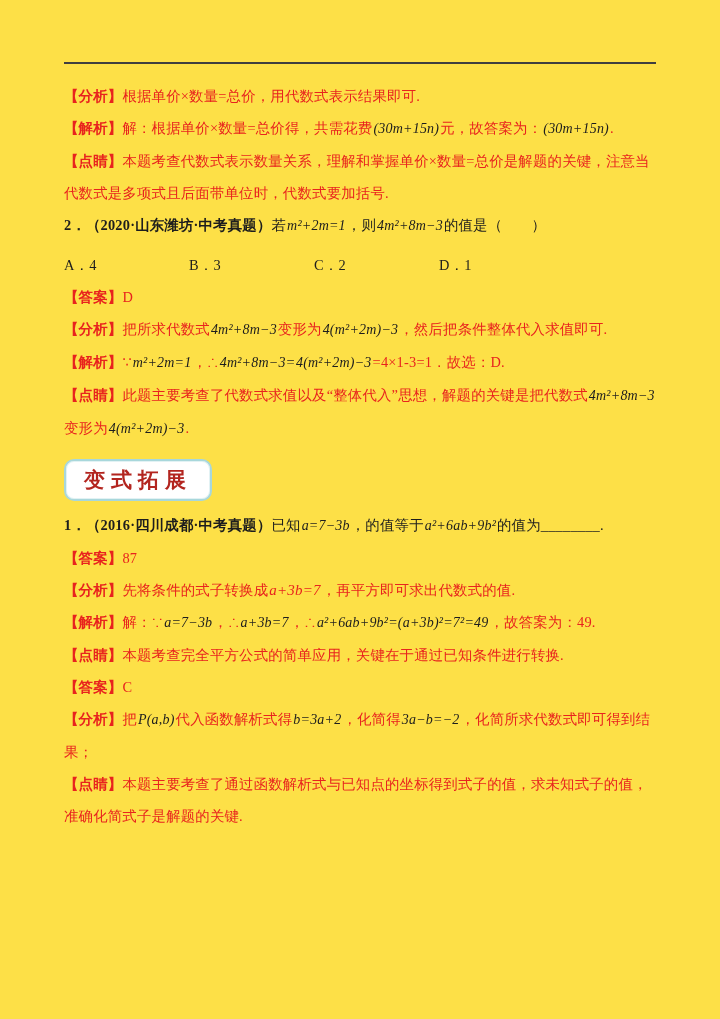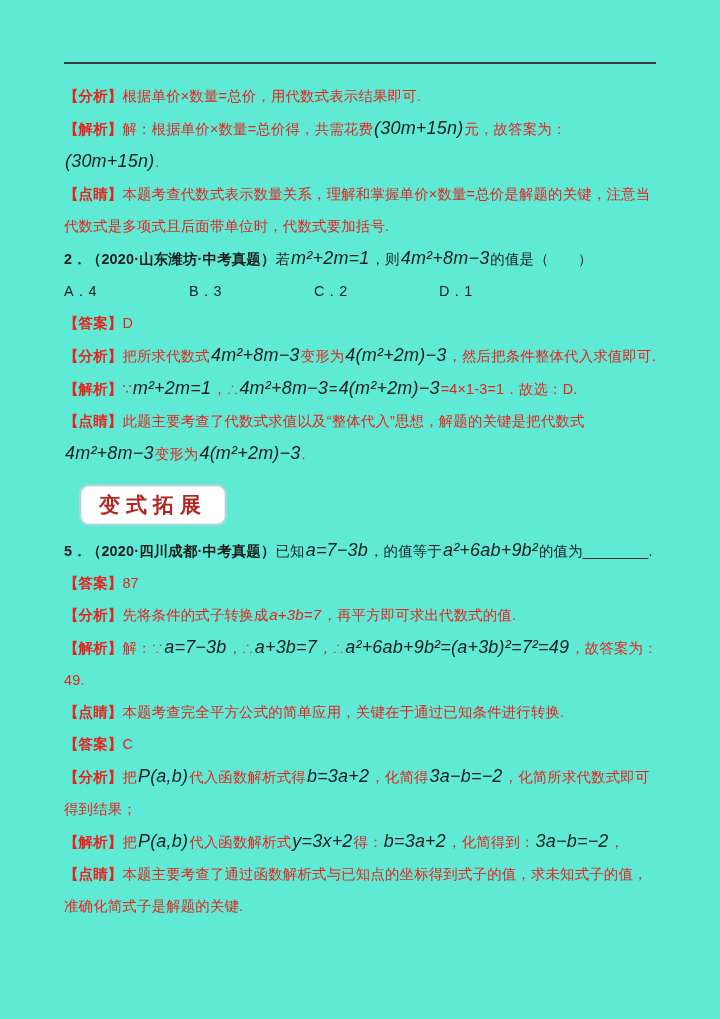--- a/index.html
+++ b/index.html
@@ -1,53 +1,52 @@
 <!DOCTYPE html>
 <html><head>
 <meta charset="utf-8">
 <style>
   html,body{margin:0;padding:0;background:#ffffff;}
   .page{
     position:relative;
     width:720px;height:1019px;
-    background:#5eead4;
-    font-family:Liberation Sans, sans-serif;
+    background:#fde047;
+    font-family:Liberation Serif, serif;
     overflow:hidden;
   }
   .content{
     position:absolute;left:64px;top:62px;width:596px;
   }
   .rule{
     border-top:2px solid #3f3f3f;
     width:592px;
     margin:0 0 16px 0;
   }
   .para{
     font-size:14.4px;
     line-height:32px;
     color:#1d1d1d;
     letter-spacing:0.2px;
   }
   .seg-lab{color:#e8231e;font-weight:bold;}
   .seg-r{color:#e8231e;}
   .seg-k{color:#1d1d1d;}
   .seg-kb{color:#1d1d1d;font-weight:bold;}
-  .seg-m{color:#1d1d1d;font-style:italic;font-size:18px;padding:0 1px;}
+  .seg-m{color:#1d1d1d;font-style:italic;font-size:14px;padding:0 1px;}
   .seg-mr{color:#e8231e;font-style:italic;font-size:15px;padding:0 1px;}
-  .seg-opt{display:inline-block;width:125px;color:#1d1d1d;}
+  .seg-opt{display:inline-block;width:125px;color:#1d1d1d;margin-top:7px;}
   .seg-opt:last-child{width:auto;}
   .badge-wrap{margin:14px 0 8px 0;}
   .badge{
     display:inline-block;
     border:2px solid #a8d7db;
     border-radius:10px;
     box-shadow:0 0 0 1px #e2f2f4 inset;
     padding:5px 18px;
     background:#ffffff;
-    margin-left:15px;
   }
   .badge-text{
     color:#b3251f;
     font-weight:bold;
     font-size:21px;
     letter-spacing:6px;
     line-height:28px;
   }
 </style>
 </head>
@@ -66,23 +65,22 @@
     <div class="para"><span class="seg-lab">【分析】</span><span class="seg-r">把所求代数式</span><span class="seg-m">4m²+8m−3</span><span class="seg-r">变形为</span><span class="seg-m">4(m²+2m)−3</span><span class="seg-r">，然后把条件整体代入求值即可.</span></div>
     <div class="para"><span class="seg-lab">【解析】</span><span class="seg-r">∵</span><span class="seg-m">m²+2m=1</span><span class="seg-r">，∴</span><span class="seg-m">4m²+8m−3</span><span class="seg-k">=</span><span class="seg-m">4(m²+2m)−3</span><span class="seg-r">=4×1-3=1</span><span class="seg-r">．故选：D.</span></div>
     <div class="para"><span class="seg-lab">【点睛】</span><span class="seg-r">此题主要考查了代数式求值以及“整体代入”思想，解题的关键是把代数式</span><span class="seg-m">4m²+8m−3</span><span class="seg-r">变形为</span><span class="seg-m">4(m²+2m)−3</span><span class="seg-r">.</span></div>
 
     <div class="badge-wrap">
       <div class="badge">
         <span class="badge-text">变式拓展</span>
       </div>
     </div>
 
-    <div class="para"><span class="seg-kb">5．（2020·四川成都·中考真题）</span><span class="seg-k">已知</span><span class="seg-m">a=7−3b</span><span class="seg-k">，的值等于</span><span class="seg-m">a²+6ab+9b²</span><span class="seg-k">的值为________.</span></div>
+    <div class="para"><span class="seg-kb">1．（2016·四川成都·中考真题）</span><span class="seg-k">已知</span><span class="seg-m">a=7−3b</span><span class="seg-k">，的值等于</span><span class="seg-m">a²+6ab+9b²</span><span class="seg-k">的值为________.</span></div>
     <div class="para"><span class="seg-lab">【答案】</span><span class="seg-r">87</span></div>
     <div class="para"><span class="seg-lab">【分析】</span><span class="seg-r">先将条件的式子转换成</span><span class="seg-mr">a+3b=7</span><span class="seg-r">，再平方即可求出代数式的值.</span></div>
     <div class="para"><span class="seg-lab">【解析】</span><span class="seg-r">解：∵</span><span class="seg-m">a=7−3b</span><span class="seg-r">，∴</span><span class="seg-m">a+3b=7</span><span class="seg-r">，∴</span><span class="seg-m">a²+6ab+9b²=(a+3b)²=7²=49</span><span class="seg-r">，故答案为：49.</span></div>
     <div class="para"><span class="seg-lab">【点睛】</span><span class="seg-r">本题考查完全平方公式的简单应用，关键在于通过已知条件进行转换.</span></div>
     <div class="para"><span class="seg-lab">【答案】</span><span class="seg-r">C</span></div>
     <div class="para"><span class="seg-lab">【分析】</span><span class="seg-r">把</span><span class="seg-m">P(a,b)</span><span class="seg-r">代入函数解析式得</span><span class="seg-m">b=3a+2</span><span class="seg-r">，化简得</span><span class="seg-m">3a−b=−2</span><span class="seg-r">，化简所求代数式即可得到结果；</span></div>
-    <div class="para"><span class="seg-lab">【解析】</span><span class="seg-r">把</span><span class="seg-m">P(a,b)</span><span class="seg-r">代入函数解析式</span><span class="seg-m">y=3x+2</span><span class="seg-r">得：</span><span class="seg-m">b=3a+2</span><span class="seg-r">，化简得到：</span><span class="seg-m">3a−b=−2</span><span class="seg-r">，</span></div>
     <div class="para"><span class="seg-lab">【点睛】</span><span class="seg-r">本题主要考查了通过函数解析式与已知点的坐标得到式子的值，求未知式子的值，准确化简式子是解题的关键.</span></div>
   </div>
 </div>
 
 </body></html>

